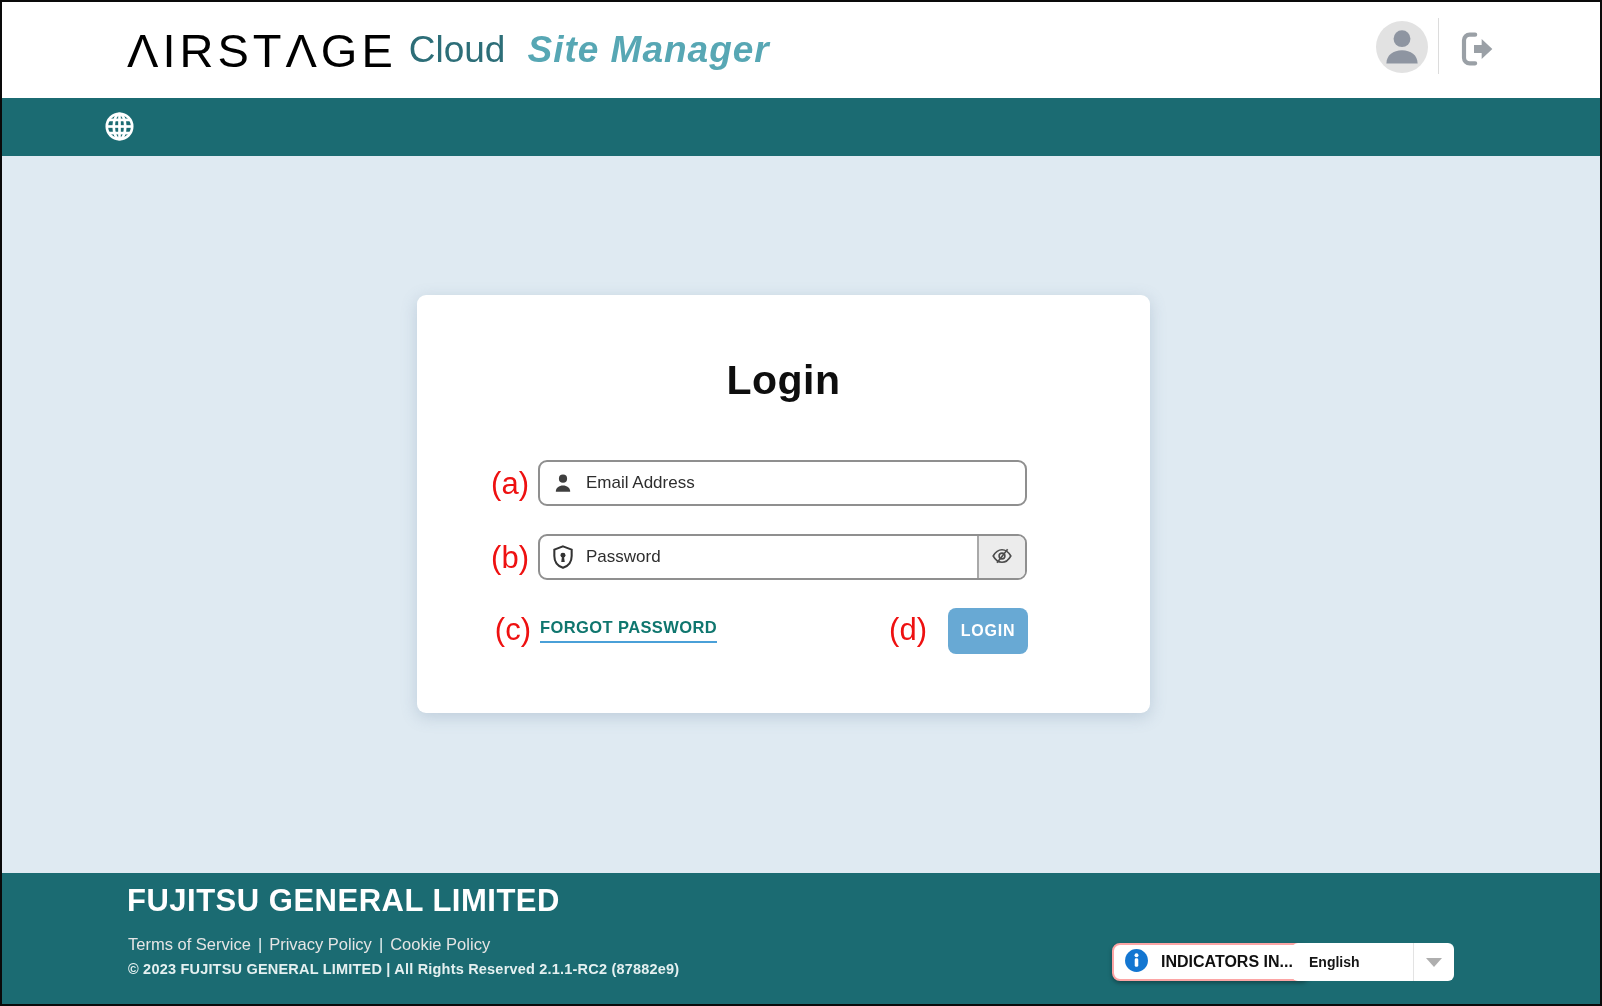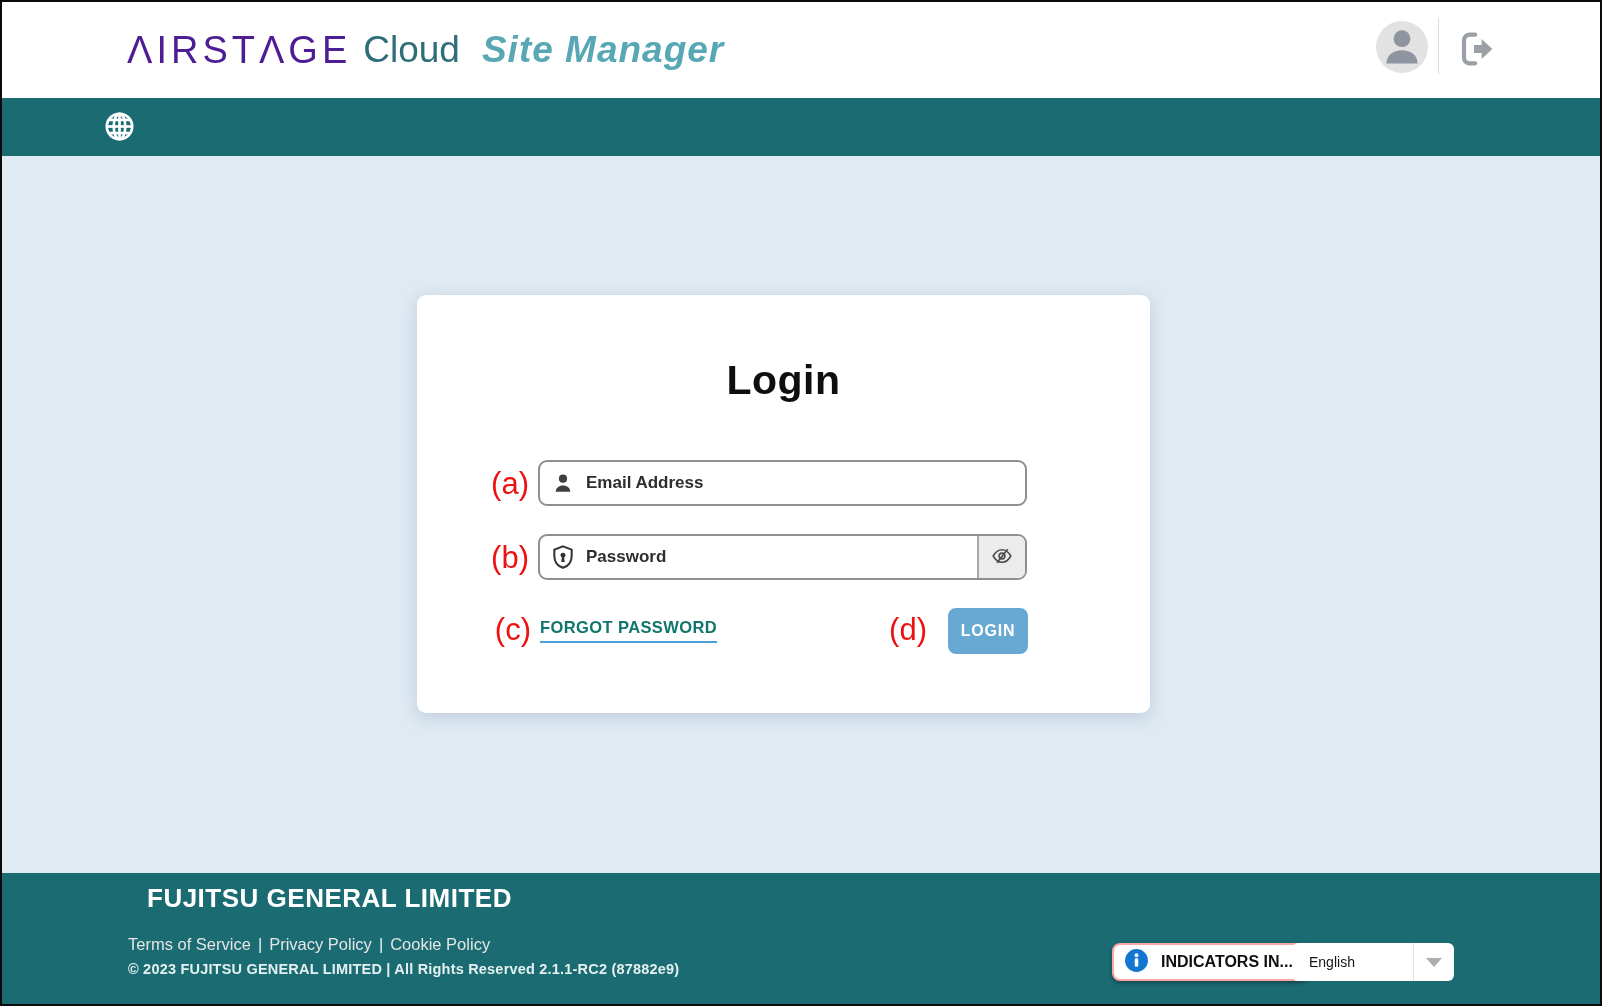--- a/index.html
+++ b/index.html
@@ -23,23 +23,23 @@
     background: #ffffff;
   }
   .brand {
     position: absolute;
     left: 125px; top: 0;
     height: 96px;
     display: flex;
     align-items: center;
   }
   .brand-airstage {
-    font-size: 38px;
+    font-size: 47px;
     letter-spacing: 4px;
-    color: #4c1d95;
+    color: #000000;
     font-weight: 400;
   }
   .brand-cloud {
     font-size: 37px;
     color: #2d6e78;
     margin-left: 12px;
     font-weight: 400;
   }
   .brand-product {
     font-size: 37px;
@@ -135,21 +135,20 @@
   }
   .email-field input, .password-field input {
     flex: 1;
     height: 100%;
     border: none; outline: none;
     font-family: "Liberation Sans", sans-serif;
     font-size: 17px;
     color: #222;
     background: transparent;
     min-width: 0;
-    font-weight: bold;
   }
   .email-field input::placeholder,
   .password-field input::placeholder { color: #2e2e2e; opacity: 1; }
 
   .password-field {
     position: absolute;
     left: 121px; top: 239px;
     width: 489px; height: 46px;
     border: 2px solid #8f8f8f;
     border-radius: 9px;
@@ -197,24 +196,23 @@
   .footer {
     position: absolute;
     left: 0; top: 871px;
     width: 100%; height: 131px;
     background: #1b6b72;
   }
   .footer-company {
     position: absolute;
     left: 125px; top: 10px;
     color: #ffffff;
-    font-size: 26px;
+    font-size: 31px;
     font-weight: 600;
     letter-spacing: 0.5px;
-    margin-left: 20px;
   }
   .footer-links {
     position: absolute;
     left: 126px; top: 62px;
     color: #ffffff;
     font-size: 16.5px;
   }
   .footer-links a {
     color: #e5e5e5;
     text-decoration: none;
@@ -254,21 +252,21 @@
     width: 162px; height: 38px;
     background: #ffffff;
     border-radius: 6px;
     display: flex; align-items: center;
     cursor: pointer;
   }
   .lang-value {
     flex: 1;
     padding-left: 17px;
     font-size: 14px;
-    font-weight: 400;
+    font-weight: 700;
     color: #151515;
   }
   .lang-divider {
     width: 1px; height: 100%;
     background: #e3e3e3;
     flex: 0 0 auto;
   }
   .lang-caret {
     width: 40px; height: 100%;
     display: flex; align-items: center; justify-content: center;

